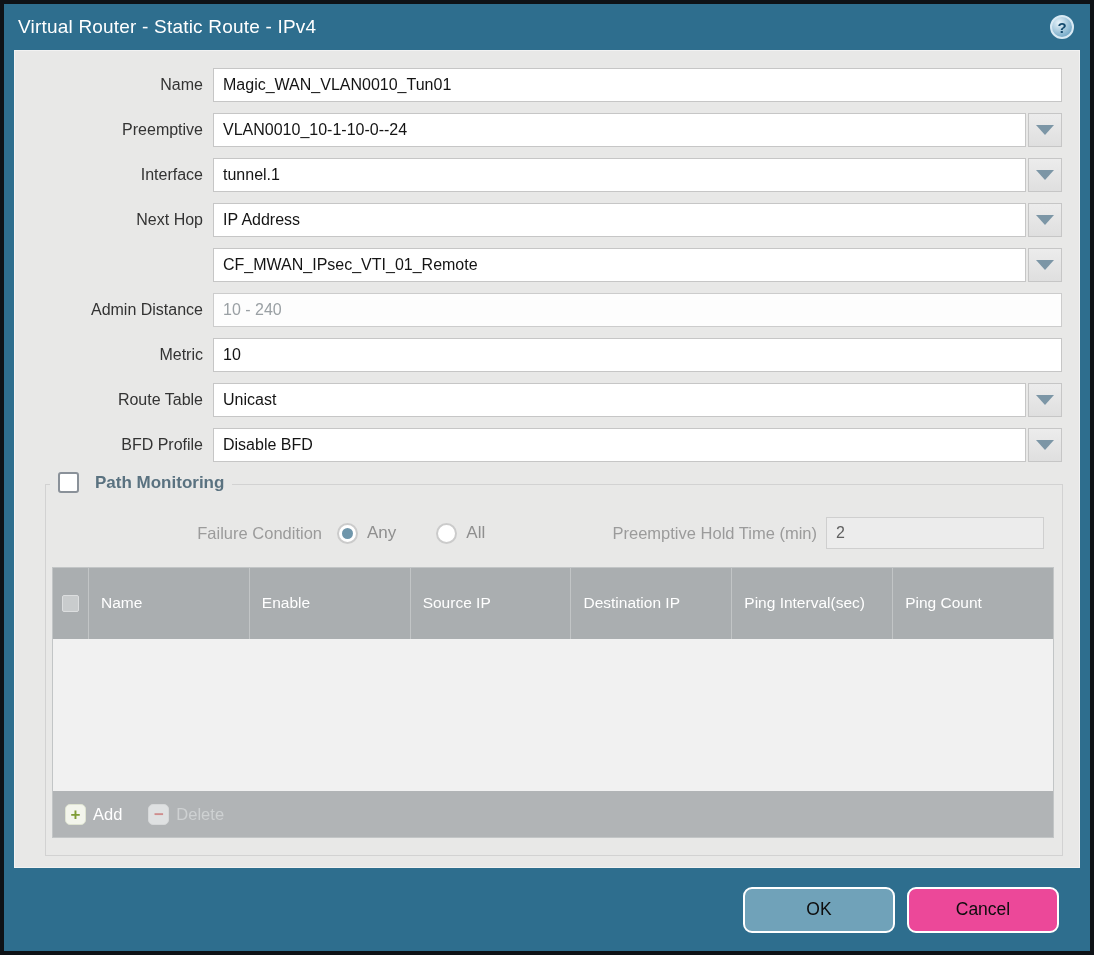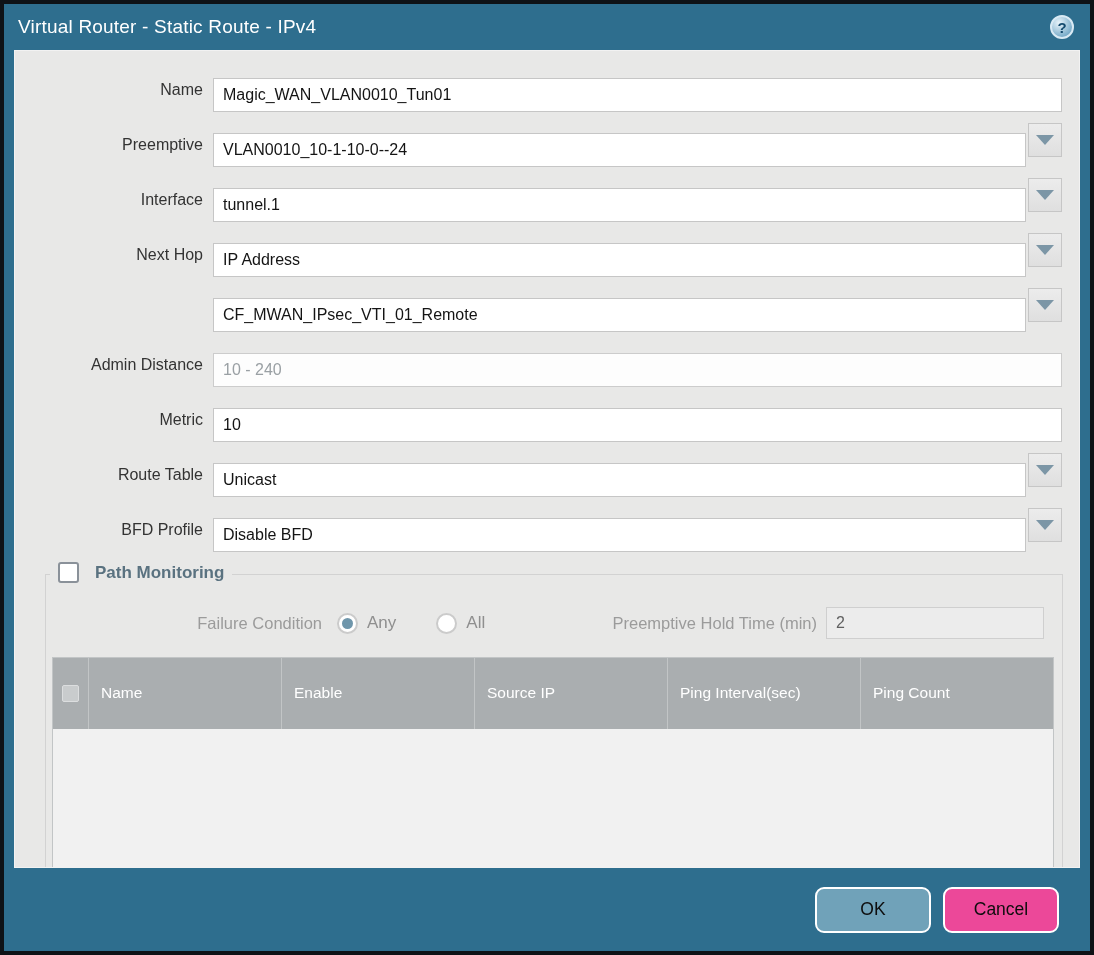--- a/index.html
+++ b/index.html
@@ -39,21 +39,21 @@
   .form-area { padding:17px 17px 0 0; }
   .row { display:flex; align-items:center; margin-bottom:11px; }
   .row .lbl {
     width:198px; text-align:right; padding-right:10px;
     color:#333; font-size:16px; flex:0 0 198px;
   }
   .field { flex:1; display:flex; align-items:stretch; }
   .tinput {
     flex:1; height:34px; border:1px solid #c6c6c6; background:#fff;
     font-family:"Liberation Sans", sans-serif;
-    font-size:16px; color:#141414; padding:12px 9px; outline:none; min-width:0;margin-top:10px;
+    font-size:16px; color:#141414; padding:12px 9px; outline:none; min-width:0;
   }
   .tinput::placeholder { color:#9aa0a4; }
   .tinput.dim { background:#fdfdfd; border-color:#cccccc; }
   .dd-btn {
     width:34px; height:34px; margin-left:2px;
     background:linear-gradient(#ececec,#dfdfdf);
     border:1px solid #c6c6c6;
     display:flex; align-items:center; justify-content:center;
     cursor:pointer; flex:0 0 34px;
   }
@@ -131,21 +131,21 @@
   .del-icon { background:#dfe1e2; color:#cf8d8d; border:1px solid #d6d8d9; }
   .add-lbl { color:#fff; font-size:16.5px; }
   .del-lbl { color:#ced1d2; font-size:16.5px; }
   
   .footer {
     position:absolute; left:0; right:0; bottom:0; height:83px;
     display:flex; justify-content:flex-end; align-items:center;
     padding-right:31px; gap:12px;
   }
   .btn {
-    width:116px; height:46px; border-radius:9px;
+    width:152px; height:46px; border-radius:9px;
     border:2px solid #fff; font-size:17.5px; color:#0d0d0d;
     font-family:"Liberation Sans", sans-serif; cursor:pointer;
   }
   .btn-ok { background:#70a2b9; }
   .btn-cancel { background:#ec4899; }
 </style>
 </head>
 <body>
 
 <div class="frame">
@@ -263,20 +263,21 @@
       </div>
 
       <div class="pm-table">
         <div class="thead">
           <div class="th cb-col">
             <span class="hdr-checkbox"></span>
           </div>
           <div class="th">Name</div>
           <div class="th">Enable</div>
           <div class="th">Source IP</div>
+          <div class="th">Destination IP</div>
           <div class="th">Ping Interval(sec)</div>
           <div class="th">Ping Count</div>
         </div>
         <div class="tbody"></div>
         <div class="tfoot">
           <div class="bar-btn">
             <span class="icon-sq add-icon">+</span>
             <span class="add-lbl">Add</span>
           </div>
           <div class="bar-btn">

